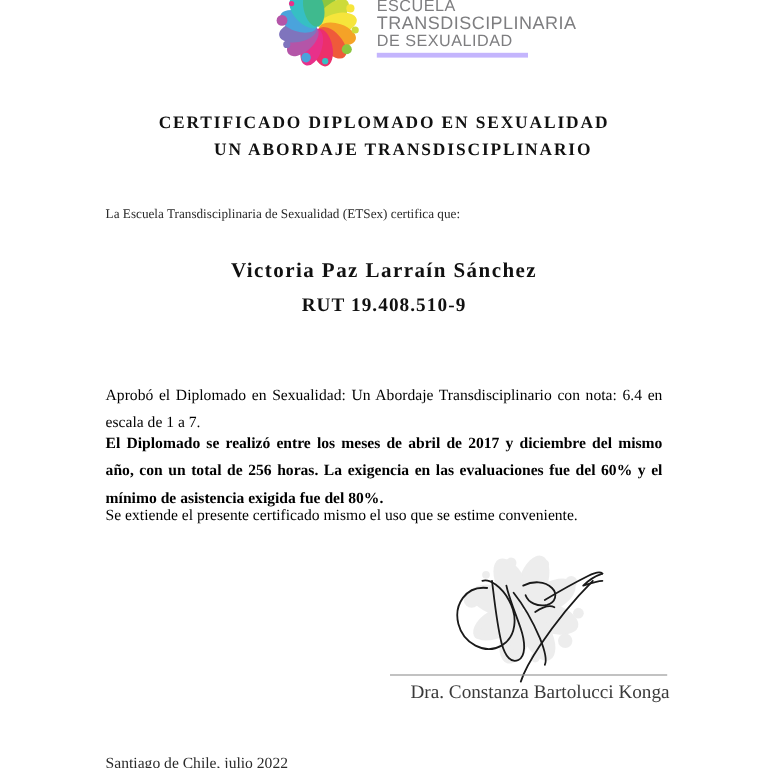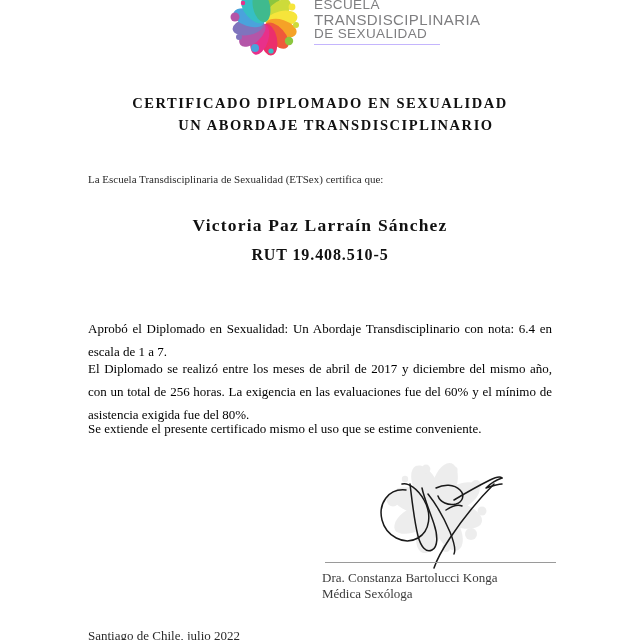--- a/index.html
+++ b/index.html
@@ -41,21 +41,21 @@
     font-family: "Liberation Sans", "DejaVu Sans", sans-serif;
     color: #7e7e80;
     letter-spacing: 0.4px;
     line-height: 14.5px;
   }
   .logo-text .l1 { font-size: 13.5px; display: block; }
   .logo-text .l2 { font-size: 15px; display: block; }
   .logo-text .l3 {
     font-size: 13.5px;
     display: block;
-    border-bottom: 1px solid #c4b5fd;
+    border-bottom: 4px solid #c4b5fd;
     padding-bottom: 2px;
     width: 126px;
   }
 
   
   .doc-title {
     position: absolute;
     left: 0;
     top: 92px;
     width: 640px;
@@ -103,21 +103,21 @@
   .para {
     position: absolute;
     left: 88px;
     width: 464px;
     text-align: justify;
     font-size: 13px;
     line-height: 23px;
     color: #000000;
   }
   .para-grade   { top: 317px; }
-  .para-details { top: 357px; }
+  .para-details { top: 357px; font-weight: bold; }
   .para-closing { top: 417px; }
 
   
   .sig-area {
     position: absolute;
     left: 322px;
     top: 452px;
     width: 236px;
     height: 150px;
   }
@@ -144,22 +144,22 @@
     top: 110px;
     width: 231px;
     height: 1px;
     background: #9a9a9a;
   }
   .sig-lines {
     position: absolute;
     left: 0;
     top: 118px;
     width: 236px;
-    text-align: left;
-    font-size: 13px;
+    text-align: right;
+    font-size: 16px;
     line-height: 16px;
     color: #3a3a3a;
   }
   .sig-lines span { display: block; }
 
   
   .footer-place {
     position: absolute;
     left: 88px;
     top: 628px;
@@ -211,21 +211,21 @@
 </div>
 
 <div class="doc-title">
   <span class="t1">CERTIFICADO DIPLOMADO EN SEXUALIDAD</span>
   <span class="t2">UN ABORDAJE TRANSDISCIPLINARIO</span>
 </div>
 
 <div class="intro-line">La Escuela Transdisciplinaria de Sexualidad (ETSex) certifica que:</div>
 
 <div class="recipient-name">Victoria Paz Larraín Sánchez</div>
-<div class="recipient-rut">RUT 19.408.510-5</div>
+<div class="recipient-rut">RUT 19.408.510-9</div>
 
 <div class="para para-grade">Aprobó el Diplomado en Sexualidad: Un Abordaje Transdisciplinario con nota: 6.4 en escala de 1 a 7.</div>
 <div class="para para-details">El Diplomado se realizó entre los meses de abril de 2017 y diciembre del mismo año, con un total de 256 horas. La exigencia en las evaluaciones fue del 60% y el mínimo de asistencia exigida fue del 80%.</div>
 <div class="para para-closing">Se extiende el presente certificado mismo el uso que se estime conveniente.</div>
 
 <div class="sig-area">
 
   <div class="sig-watermark">
     <svg viewBox="0 0 118 108" width="118" height="108" aria-hidden="true">
       <g transform="translate(59,52)" fill="#dcdcdc">
@@ -263,17 +263,16 @@
         <path d="M128 30 C112 46, 96 66, 84 84 C76 96, 70 108, 68 114"></path>
         <path d="M80 56 C86 52, 92 50, 96 52"></path>
       </g>
     </svg>
   </div>
 
   <div class="sig-rule"></div>
 
   <div class="sig-lines">
     <span>Dra. Constanza Bartolucci Konga</span>
-    <span>Médica Sexóloga</span>
   </div>
 </div>
 
 <div class="footer-place">Santiago de Chile, julio 2022</div>
 
 </body></html>

